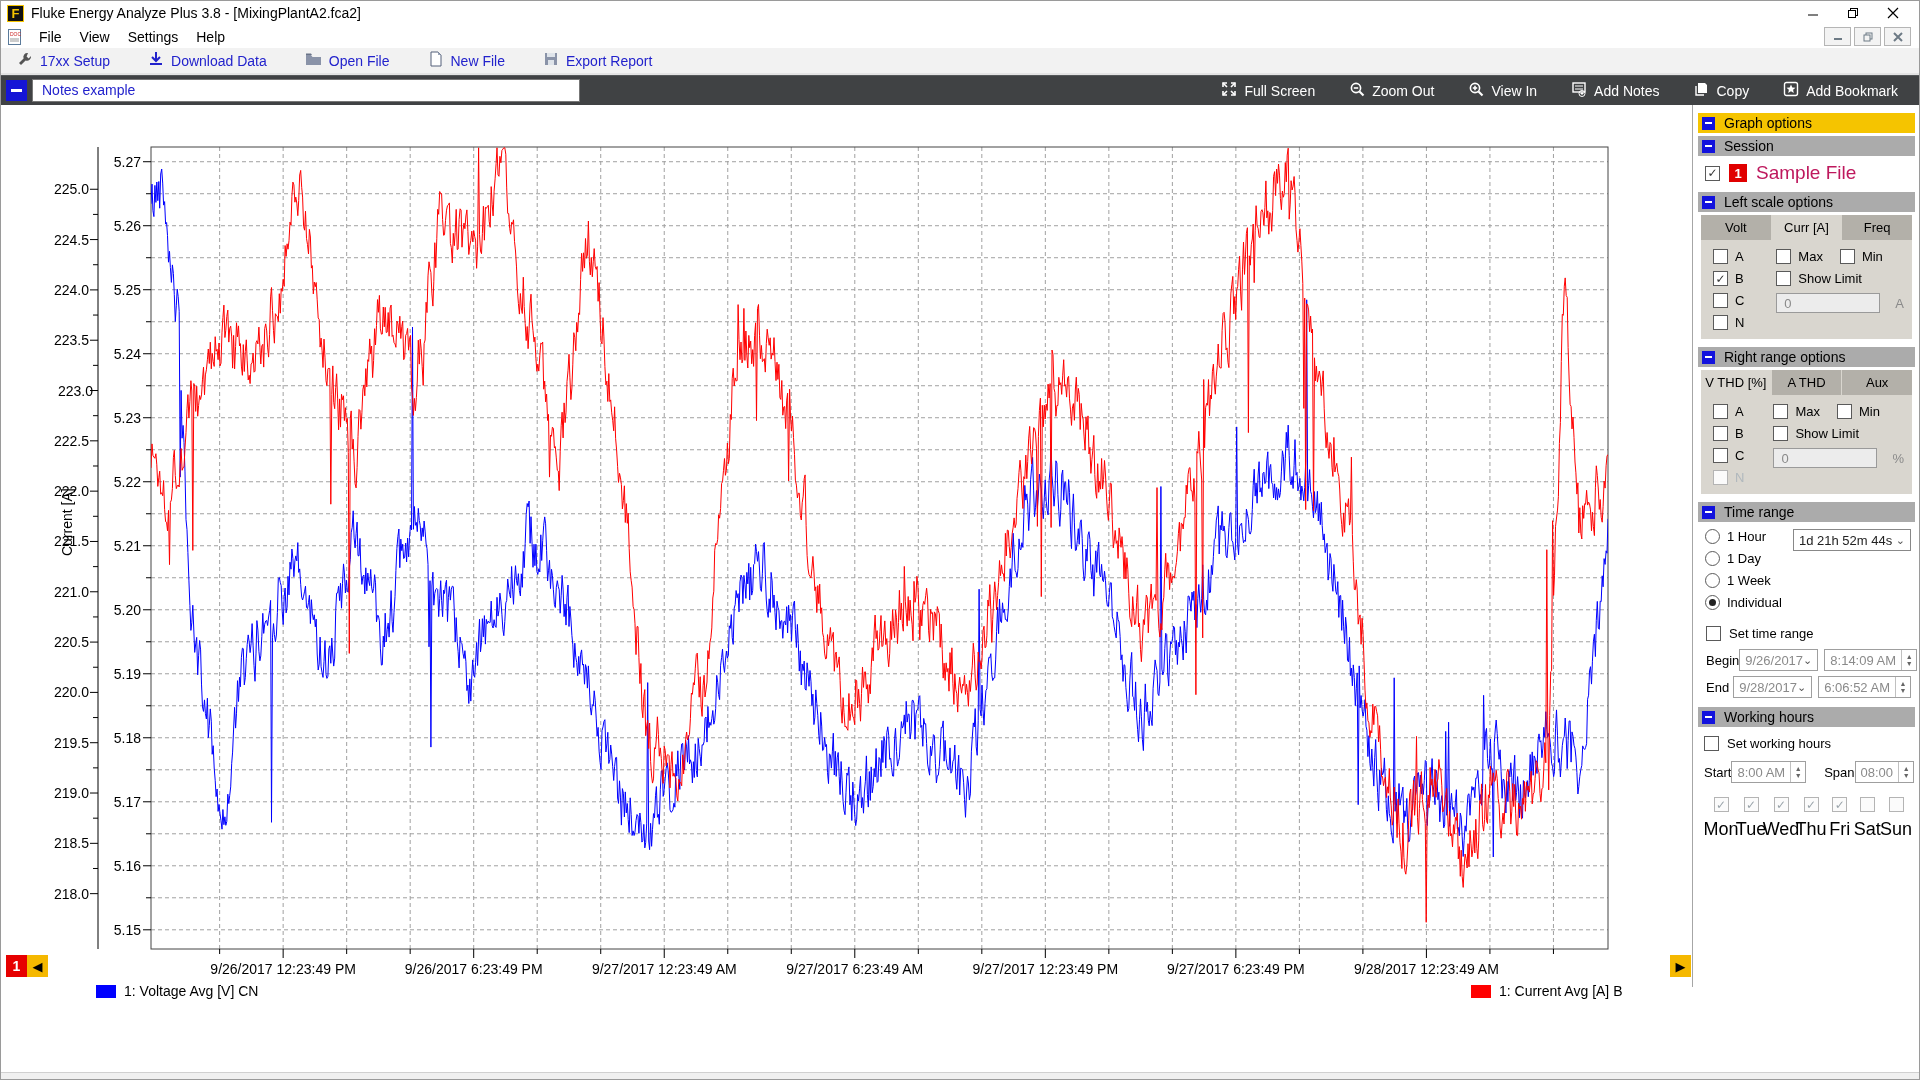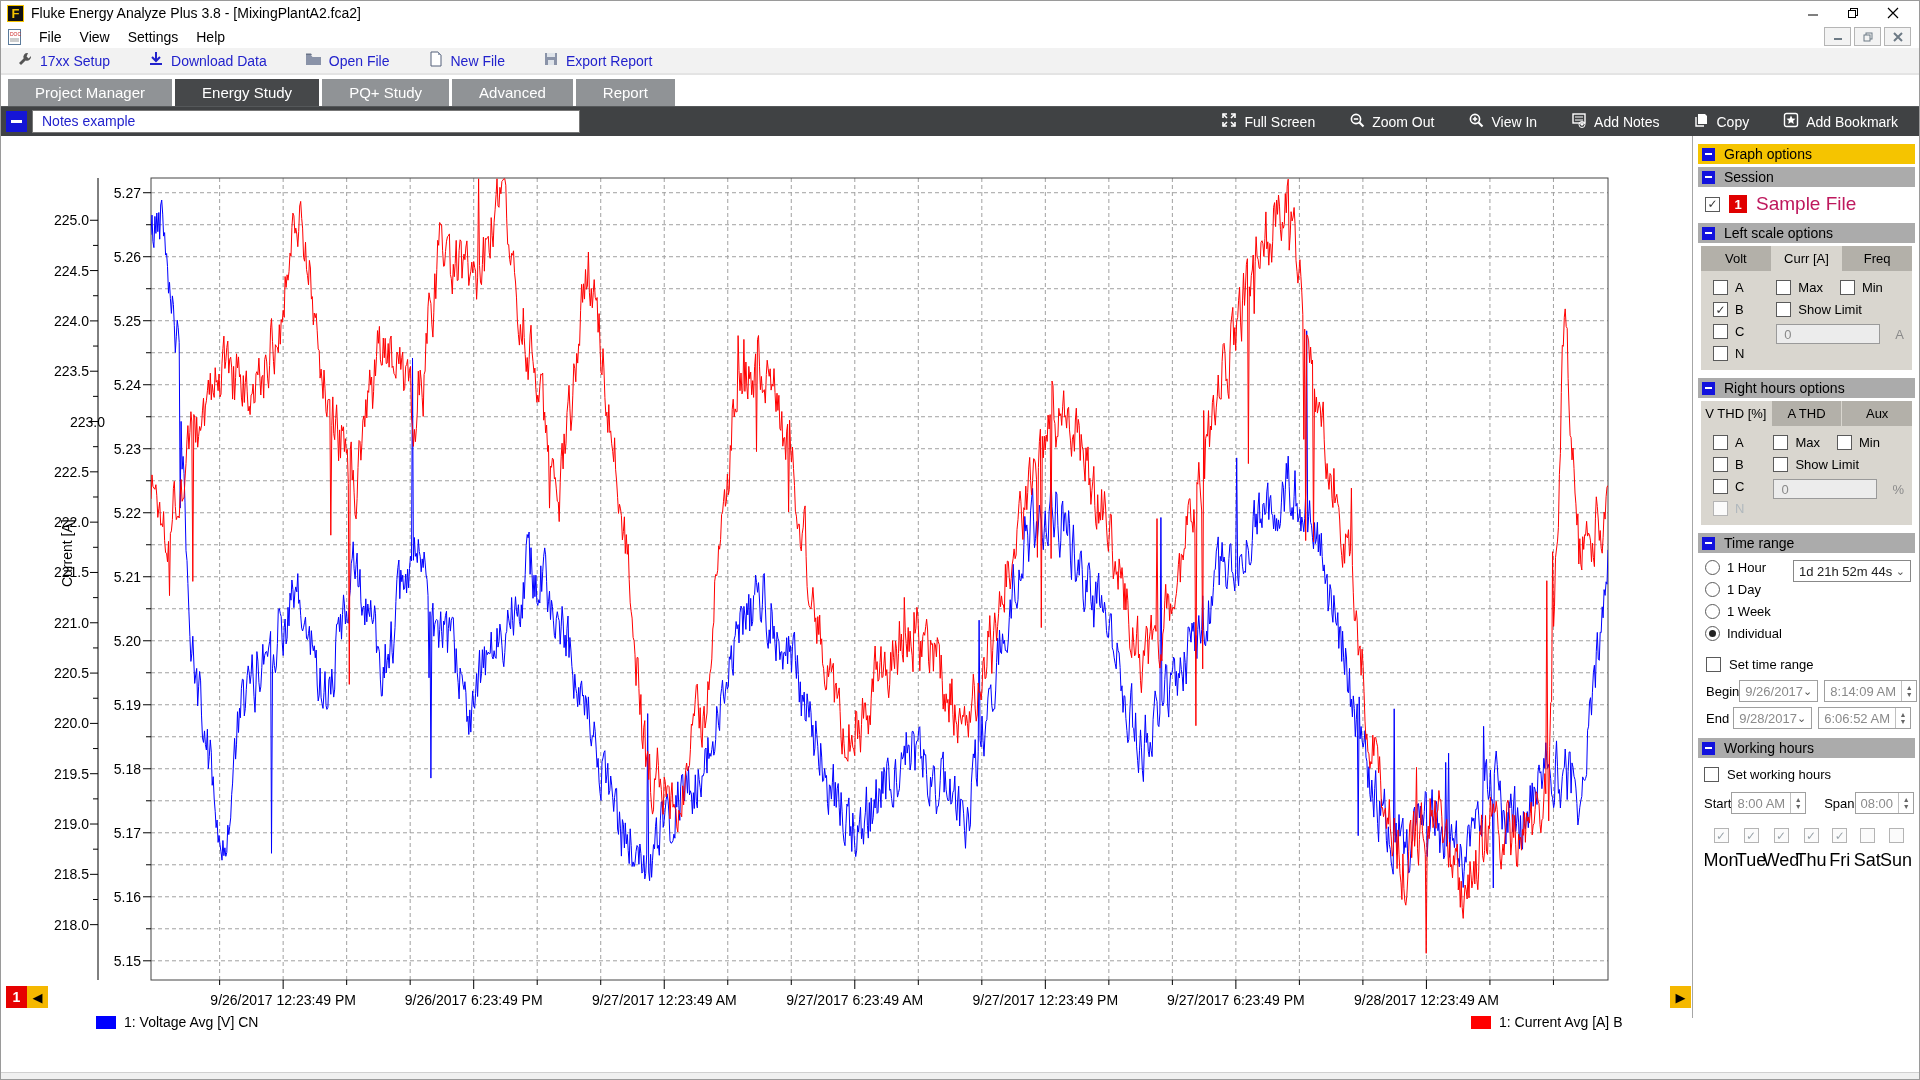--- a/index.html
+++ b/index.html
@@ -192,27 +192,20 @@
       <span class="tool-item">
         <span><svg width="16" height="16">
             <rect x="2" y="2" width="12" height="12" fill="#8a93a8"></rect>
             <rect x="4" y="2" width="8" height="4" fill="#dfe4ea"></rect>
             <rect x="5" y="9" width="6" height="5" fill="#dfe4ea"></rect>
           </svg></span>
         <span>Export Report</span>
       </span>
     </div>
 
-  <div class="tabsrow" id="tabsrow">
-      <span class="tab">Project Manager</span>
-      <span class="tab active">Energy Study</span>
-      <span class="tab">PQ+ Study</span>
-      <span class="tab">Advanced</span>
-      <span class="tab">Report</span>
-    </div>
 
 
 
   <div class="panelbar">
     <span class="pm-btn"></span>
     <span class="pm-field">Notes example</span>
     <div class="chart-toolbar" id="chart-toolbar">
         <span class="ct-btn">
           <span><svg width="16" height="16">
               <path d="M2 6 V2 h4 M10 2 h4 v4 M14 10 v4 h-4 M6 14 H2 v-4" stroke="#fff" stroke-width="1.6" fill="none"></path>
@@ -422,21 +415,21 @@
         <span>1: Voltage Avg [V] CN</span>
       </div>
       <div class="legend" id="legend-current" style="left: 1470px; top: 878px;">
         <span class="swatch" style="background: rgb(255, 0, 0);"></span>
         <span>1: Current Avg [A] B</span>
       </div>
     <div class="ylab" style="left: 36px; top: 76.2635px; text-align: right;">225.0</div>
         <div class="ylab" style="left: 36px; top: 126.577px;">224.5</div>
         <div class="ylab" style="left: 36px; top: 176.891px;">224.0</div>
         <div class="ylab" style="left: 36px; top: 227.205px;">223.5</div>
-        <div class="ylab" style="left: 52px; top: 277.518px;">223.0</div>
+        <div class="ylab" style="left: 40px; top: 277.518px;">223.0</div>
         <div class="ylab" style="left: 36px; top: 327.832px;">222.5</div>
         <div class="ylab" style="left: 36px; top: 378.146px;">222.0</div>
         <div class="ylab" style="left: 36px; top: 428.459px;">221.5</div>
         <div class="ylab" style="left: 36px; top: 478.773px;">221.0</div>
         <div class="ylab" style="left: 36px; top: 529.087px;">220.5</div>
         <div class="ylab" style="left: 36px; top: 579.4px;">220.0</div>
         <div class="ylab" style="left: 36px; top: 629.714px;">219.5</div>
         <div class="ylab" style="left: 36px; top: 680.028px;">219.0</div>
         <div class="ylab" style="left: 36px; top: 730.341px;">218.5</div>
         <div class="ylab" style="left: 36px; top: 780.655px;">218.0</div>
@@ -522,21 +515,21 @@
                   <span class="limit-input">0</span>
                   <span class="unit">A</span>
                 </div>
               </div>
             </div>
           </div>
         </div>
 
       <div class="sec-header">
         <span class="hdr-icon"></span>
-        <span>Right hours options</span>
+        <span>Right range options</span>
       </div>
       <div id="right-scale-panel">
           <div class="scale-panel">
             <div class="scale-tabs">
               <span class="scale-tab active">V THD [%]</span>
               <span class="scale-tab">A THD</span>
               <span class="scale-tab">Aux</span>
             </div>
             <div class="scale-body">
               <div class="phase-col">

